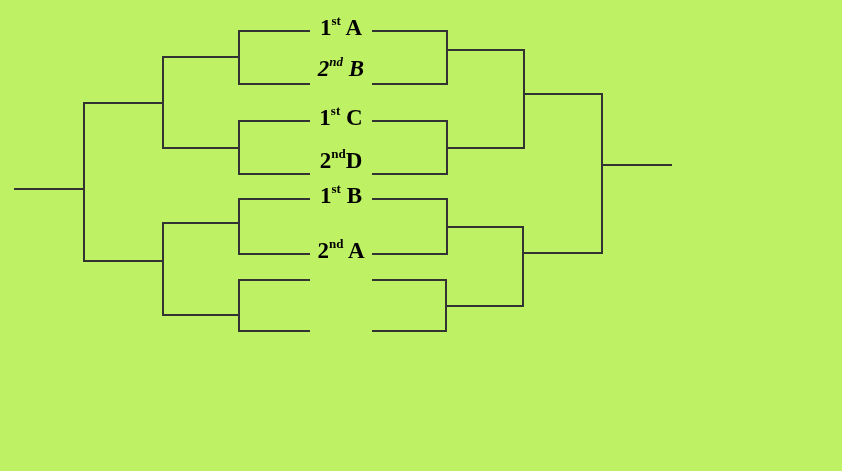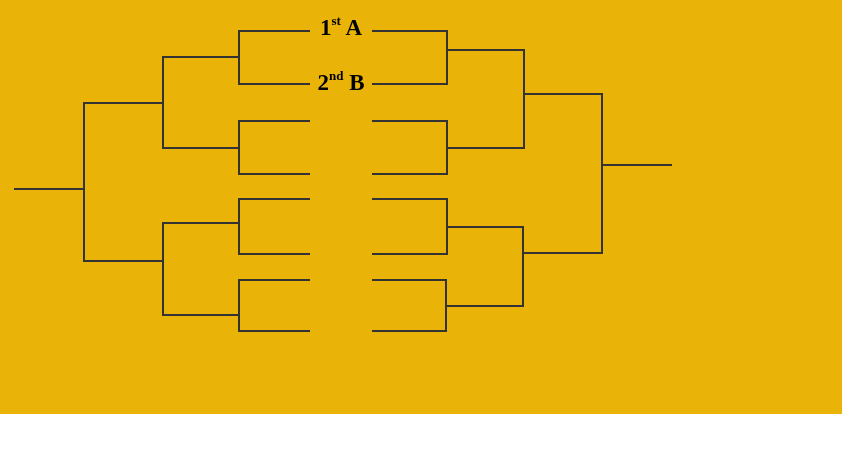--- a/index.html
+++ b/index.html
@@ -3,22 +3,22 @@
 <meta charset="utf-8">
 <style>
   html, body {
     margin: 0;
     padding: 0;
     background: #ffffff;
   }
   .canvas {
     position: relative;
     width: 842px;
-    height: 414px;
-    background: #eab308;
+    height: 471px;
+    background: #bef264;
     overflow: hidden;
     font-family: "Liberation Serif", "DejaVu Serif", serif;
   }
   .hline {
     position: absolute;
     height: 2px;
     background: #333333;
   }
   .vline {
     position: absolute;
@@ -67,33 +67,37 @@
   <div class="vline" style="left:238px; top:198px; height:57px;"></div>
   <div class="hline" style="left:162px; top:314px; width:77px;"></div>
   <div class="vline" style="left:238px; top:279px; height:53px;"></div>
 
   <div class="hline" style="left:238px; top:30px;  width:72px;"></div>
   <div class="hline" style="left:372px; top:30px;  width:75px;"></div>
   <div class="team-label" style="top:14px;"><span>1</span><sup>st</sup><span class="gap"> </span><span>A</span></div>
 
   <div class="hline" style="left:238px; top:83px;  width:72px;"></div>
   <div class="hline" style="left:372px; top:83px;  width:75px;"></div>
-  <div class="team-label" style="top:69px;"><span>2</span><sup>nd</sup><span class="gap"> </span><span>B</span></div>
+  <div class="team-label" style="top:55px;font-style:italic;"><span>2</span><sup>nd</sup><span class="gap"> </span><span>B</span></div>
 
   <div class="hline" style="left:238px; top:120px; width:72px;"></div>
   <div class="hline" style="left:372px; top:120px; width:75px;"></div>
+  <div class="team-label" style="top:104px;"><span>1</span><sup>st</sup><span class="gap"> </span><span>C</span></div>
 
   <div class="hline" style="left:238px; top:173px; width:72px;"></div>
   <div class="hline" style="left:372px; top:173px; width:75px;"></div>
+  <div class="team-label" style="top:147px;"><span>2</span><sup>nd</sup><span class="gap"></span><span>D</span></div>
 
   <div class="hline" style="left:238px; top:198px; width:72px;"></div>
   <div class="hline" style="left:372px; top:198px; width:75px;"></div>
+  <div class="team-label" style="top:182px;"><span>1</span><sup>st</sup><span class="gap"> </span><span>B</span></div>
 
   <div class="hline" style="left:238px; top:253px; width:72px;"></div>
   <div class="hline" style="left:372px; top:253px; width:75px;"></div>
+  <div class="team-label" style="top:237px;"><span>2</span><sup>nd</sup><span class="gap"> </span><span>A</span></div>
 
   <div class="hline" style="left:238px; top:279px; width:72px;"></div>
   <div class="hline" style="left:372px; top:279px; width:75px;"></div>
 
   <div class="hline" style="left:238px; top:330px; width:72px;"></div>
   <div class="hline" style="left:372px; top:330px; width:75px;"></div>
 
   <div class="vline" style="left:446px; top:30px;  height:55px;"></div>
   <div class="hline" style="left:446px; top:49px;  width:78px;"></div>
   <div class="vline" style="left:446px; top:120px; height:55px;"></div>

